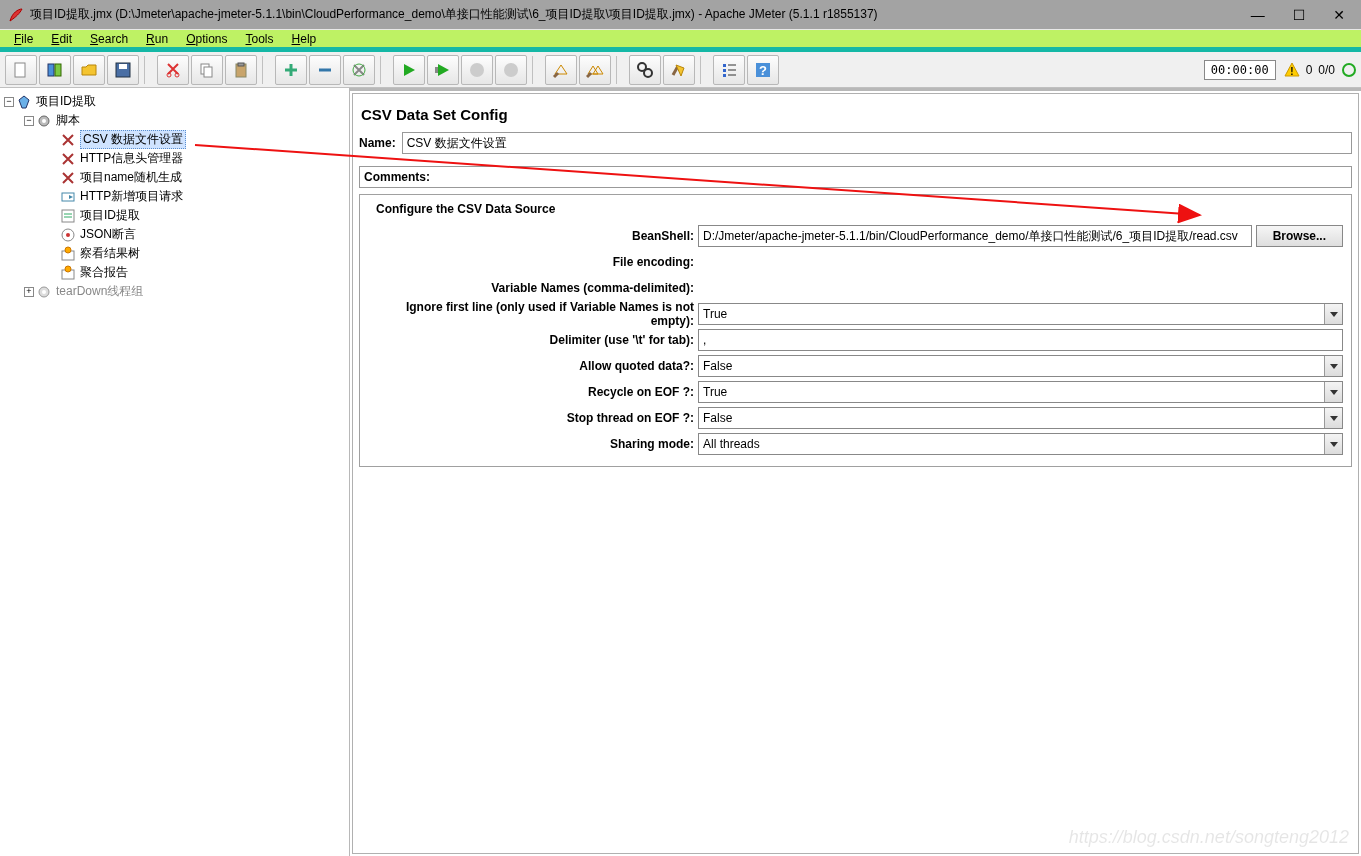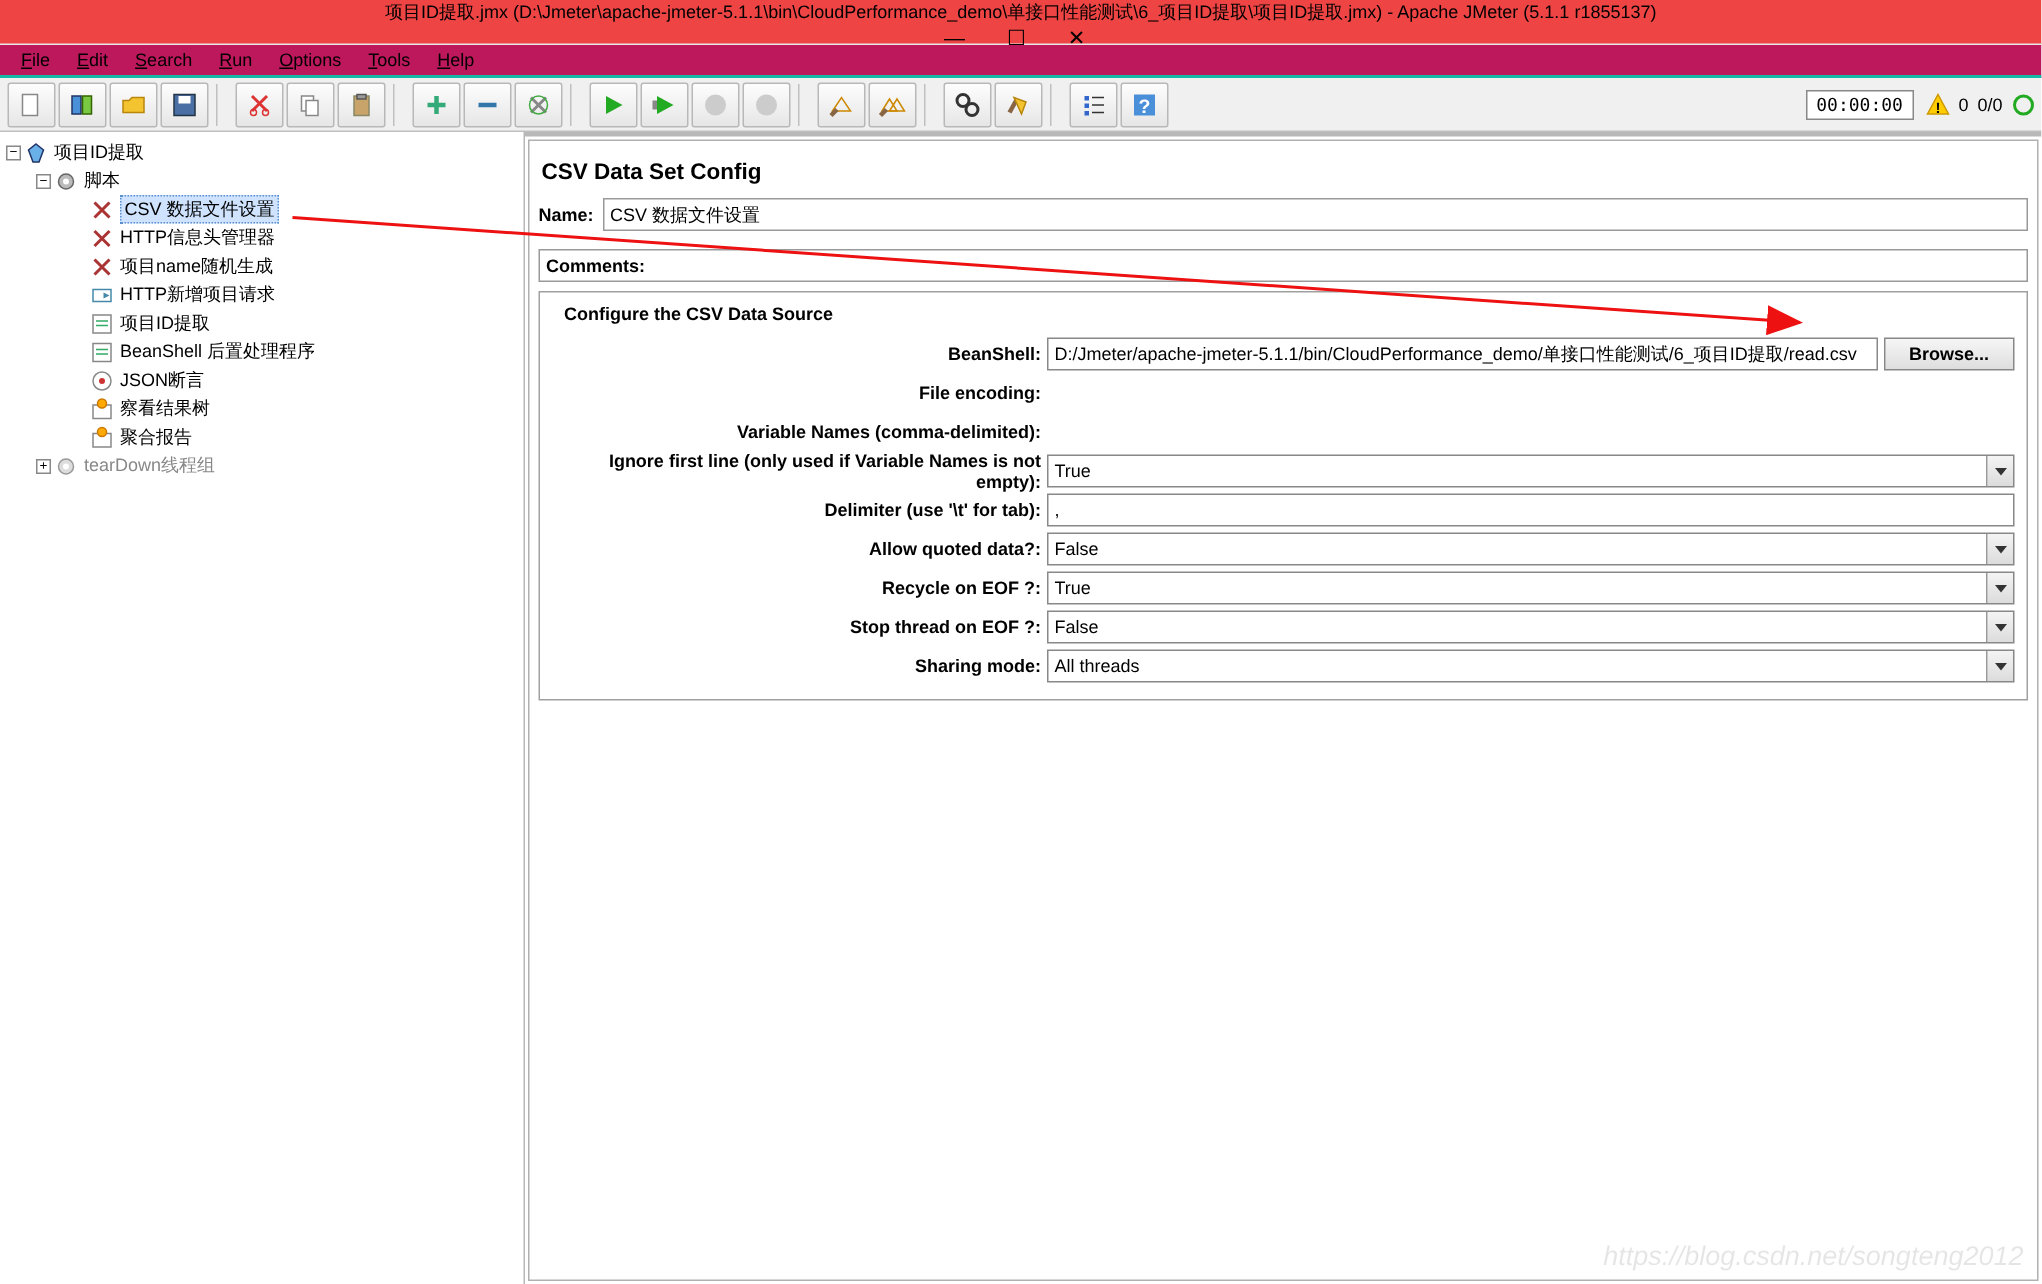--- a/index.html
+++ b/index.html
@@ -1,22 +1,22 @@
 <!DOCTYPE html>
 <html><head>
 <meta charset="utf-8">
 <style>
 * { box-sizing: border-box; margin: 0; padding: 0; }
 body { font-family: "Microsoft YaHei", Arial, sans-serif; font-size: 12px; background: #fff; overflow: hidden; width: 1361px; height: 856px; position: relative; }
-.titlebar { height: 30px; display: flex; align-items: center; padding: 0 8px; background: #ef4444; border-bottom: 1px solid #e8e8e8; flex-direction: column; }
+.titlebar { height: 30px; display: flex; align-items: center; padding: 0 8px; background: #a3a3a3; border-bottom: 1px solid #e8e8e8; }
 .titlebar .feather { width: 16px; height: 16px; margin-right: 6px; }
 .titlebar .title { flex: 1; font-size: 12px; color: #000; }
 .winbtns { display: flex; gap: 28px; margin-right: 8px; }
 .winbtns span { font-family: Arial; font-size: 14px; cursor: default; }
-.menubar { height: 22px; display: flex; align-items: center; padding: 0 6px; gap: 2px; background: #be185d; border-bottom: 2px solid #14b8a6; }
+.menubar { height: 22px; display: flex; align-items: center; padding: 0 6px; gap: 2px; background: #bef264; border-bottom: 5px solid #14b8a6; }
 .menubar .menu { padding: 2px 8px; }
 .menubar .menu u { text-decoration: underline; }
 .toolbar { height: 36px; display: flex; align-items: center; padding: 2px 4px; background: #f0f0f0; border-bottom: 1px solid #c0c0c0; }
 .toolbar .btn { width: 32px; height: 30px; border: 1px solid #b8b8b8; background: linear-gradient(#fdfdfd,#e6e6e6); border-radius: 2px; margin: 0 1px; display: flex; align-items: center; justify-content: center; }
 .toolbar .sep { width: 8px; height: 28px; border-left: 1px solid #c0c0c0; margin: 0 4px; }
 .toolbar .spacer { flex: 1; }
 .timerbox { border: 1px solid #888; padding: 2px 6px; font-family: monospace; background: #fff; }
 .tristat { display: flex; align-items: center; gap: 6px; margin-left: 8px; }
 .warn-icon { width:16px; height:16px; }
 .content { display: flex; height: calc(856px - 30px - 22px - 36px); }
@@ -280,29 +280,20 @@
           <svg width="16" height="16">
             <rect x="2" y="2" width="12" height="12" fill="#fff" stroke="#888"></rect>
             <path d="M4 6h8M4 9h8" stroke="#3a6"></path>
           </svg>
         </span>
       <span class="lbl">项目ID提取</span>
     </div>
     <div class="treerow" style="padding-left:58px">
       <span class="ic">
           <svg width="16" height="16">
-            <rect x="2" y="2" width="12" height="12" fill="#fff" stroke="#888"></rect>
-            <path d="M4 6h8M4 9h8" stroke="#3a6"></path>
-          </svg>
-        </span>
-      <span class="lbl">BeanShell 后置处理程序</span>
-    </div>
-    <div class="treerow" style="padding-left:58px">
-      <span class="ic">
-          <svg width="16" height="16">
             <circle cx="8" cy="8" r="6" fill="#fff" stroke="#888"></circle>
             <circle cx="8" cy="8" r="2" fill="#c33"></circle>
           </svg>
         </span>
       <span class="lbl">JSON断言</span>
     </div>
     <div class="treerow" style="padding-left:58px">
       <span class="ic">
           <svg width="16" height="16">
             <rect x="2" y="5" width="12" height="9" fill="#fff" stroke="#888"></rect>

